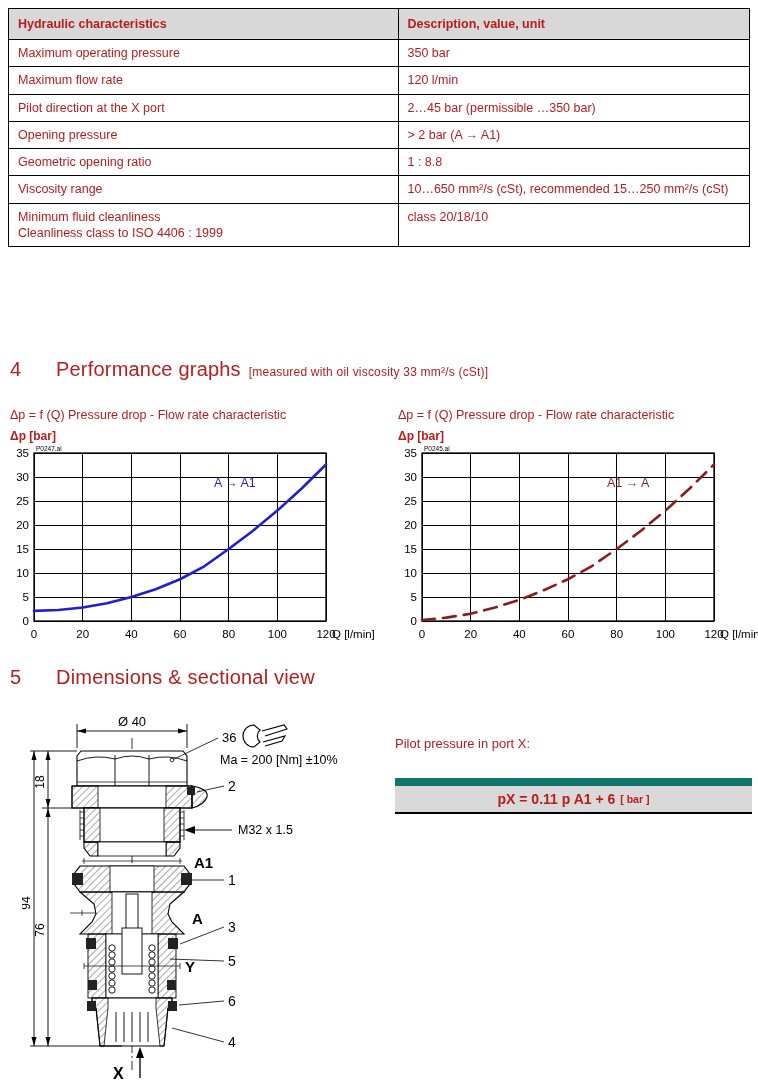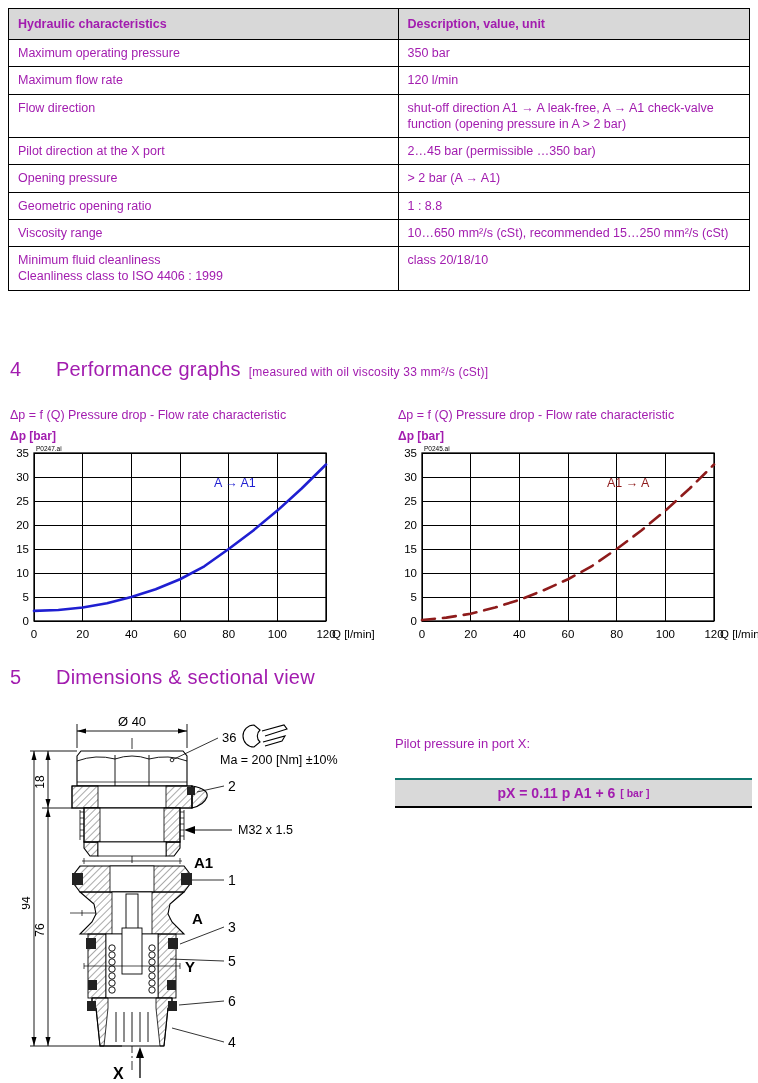--- a/index.html
+++ b/index.html
@@ -1,18 +1,18 @@
 <!DOCTYPE html>
 <html><head>
 <meta charset="utf-8">
 <style>
   html,body{margin:0;padding:0;background:#fff;}
   .sheet{
     position:relative;width:758px;height:1083px;background:#ffffff;
-    font-family:"Liberation Sans","DejaVu Sans",sans-serif;color:#a21caf;overflow:hidden;
+    font-family:"Liberation Sans","DejaVu Sans",sans-serif;color:#b91c1c;overflow:hidden;
   }
   
   .spec-table-wrap{position:absolute;left:8px;top:8px;width:742px;}
   table.spec{border-collapse:collapse;width:100%;table-layout:fixed;}
   table.spec th, table.spec td{
     border:1px solid #000;font-size:12.5px;line-height:1.3;
     padding:5px 9px;text-align:left;vertical-align:top;white-space:pre-line;
   }
   table.spec th{background:#d8d8d8;font-weight:bold;height:20px;vertical-align:middle;}
   table.spec td{height:14px;margin-top:40px;}
@@ -22,21 +22,21 @@
   .sec-head .note{font-size:12px;margin-left:8px;}
   
   .charts-row{position:absolute;left:8px;top:396px;display:flex;gap:16px;}
   .chart-block{width:372px;}
   .chart-title{font-size:12.5px;margin:12px 0 7px 2px;}
   .chart-ylabel{font-size:12px;margin:0 0 2px 2px;font-weight:bold;}
   
   .pilot-block{position:absolute;left:395px;top:736px;width:357px;}
   .pilot-label{font-size:13px;margin-bottom:27px;}
   .pilot-box{
-    background:#d9d9d9;border-top:2px solid #0f766e;border-bottom:2px solid #000;
+    background:#d9d9d9;border-top:8px solid #0f766e;border-bottom:2px solid #000;
     height:26px;display:flex;align-items:center;justify-content:center;
   }
   .pilot-formula{font-size:14px;font-weight:bold;}
   .pilot-unit{font-size:10.5px;font-weight:bold;margin-left:5px;}
   svg text{font-family:"Liberation Sans","DejaVu Sans",sans-serif;}
 </style>
 </head>
 <body>
 
 <div class="sheet">
@@ -50,24 +50,20 @@
         </tr>
       </thead>
       <tbody>
           <tr>
             <td>Maximum operating pressure</td>
             <td>350 bar</td>
           </tr>
           <tr>
             <td>Maximum flow rate</td>
             <td>120 l/min</td>
-          </tr>
-          <tr>
-            <td>Flow direction</td>
-            <td>shut-off direction A1 → A leak-free, A → A1 check-valve function (opening pressure in A &gt; 2 bar)</td>
           </tr>
           <tr>
             <td>Pilot direction at the X port</td>
             <td>2…45 bar (permissible …350 bar)</td>
           </tr>
           <tr>
             <td>Opening pressure</td>
             <td>&gt; 2 bar (A → A1)</td>
           </tr>
           <tr>

